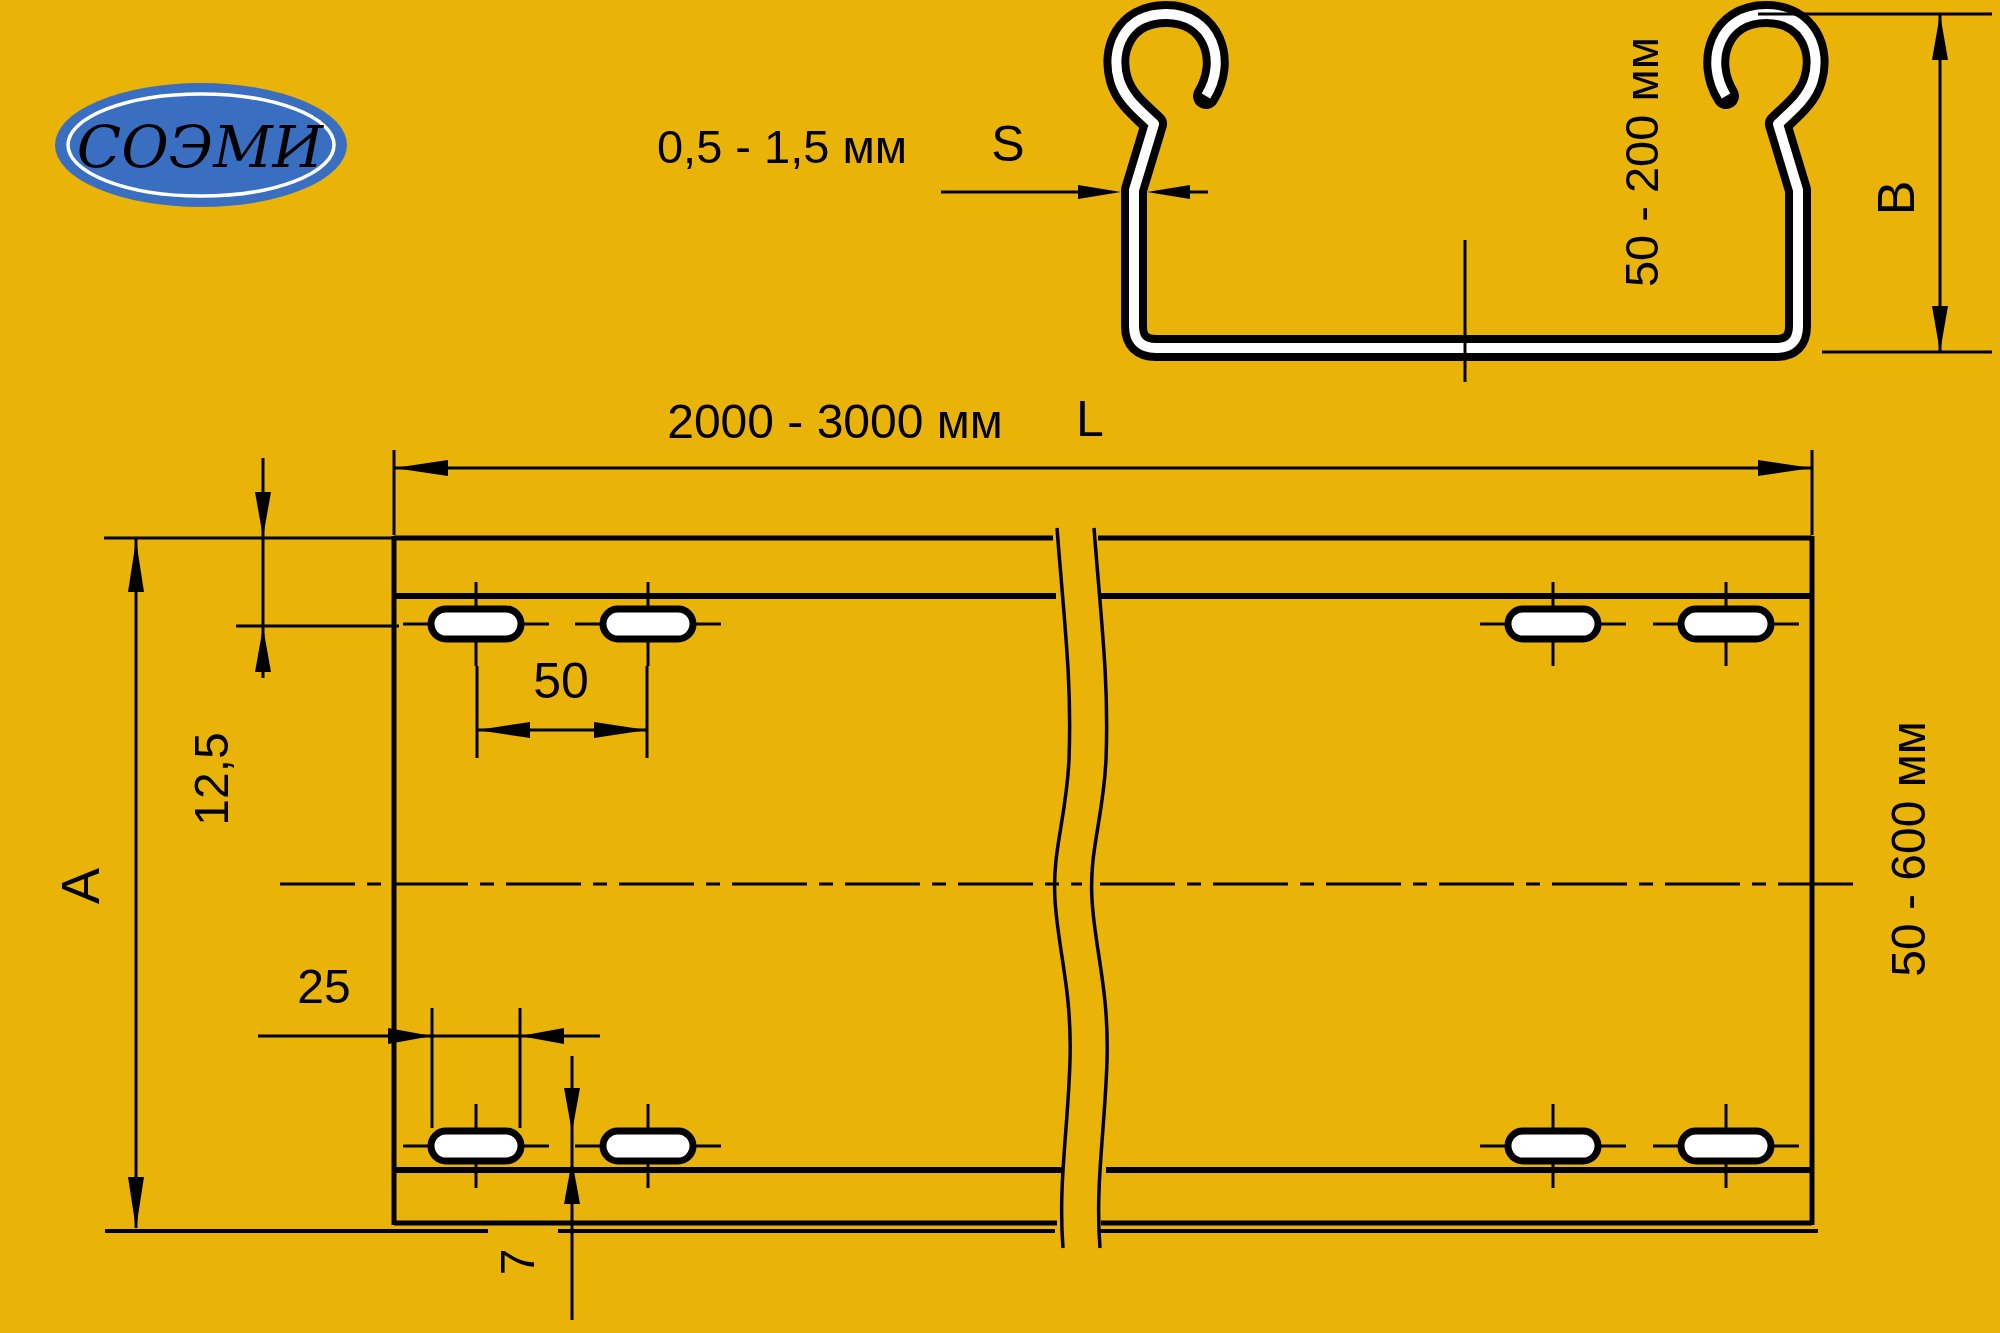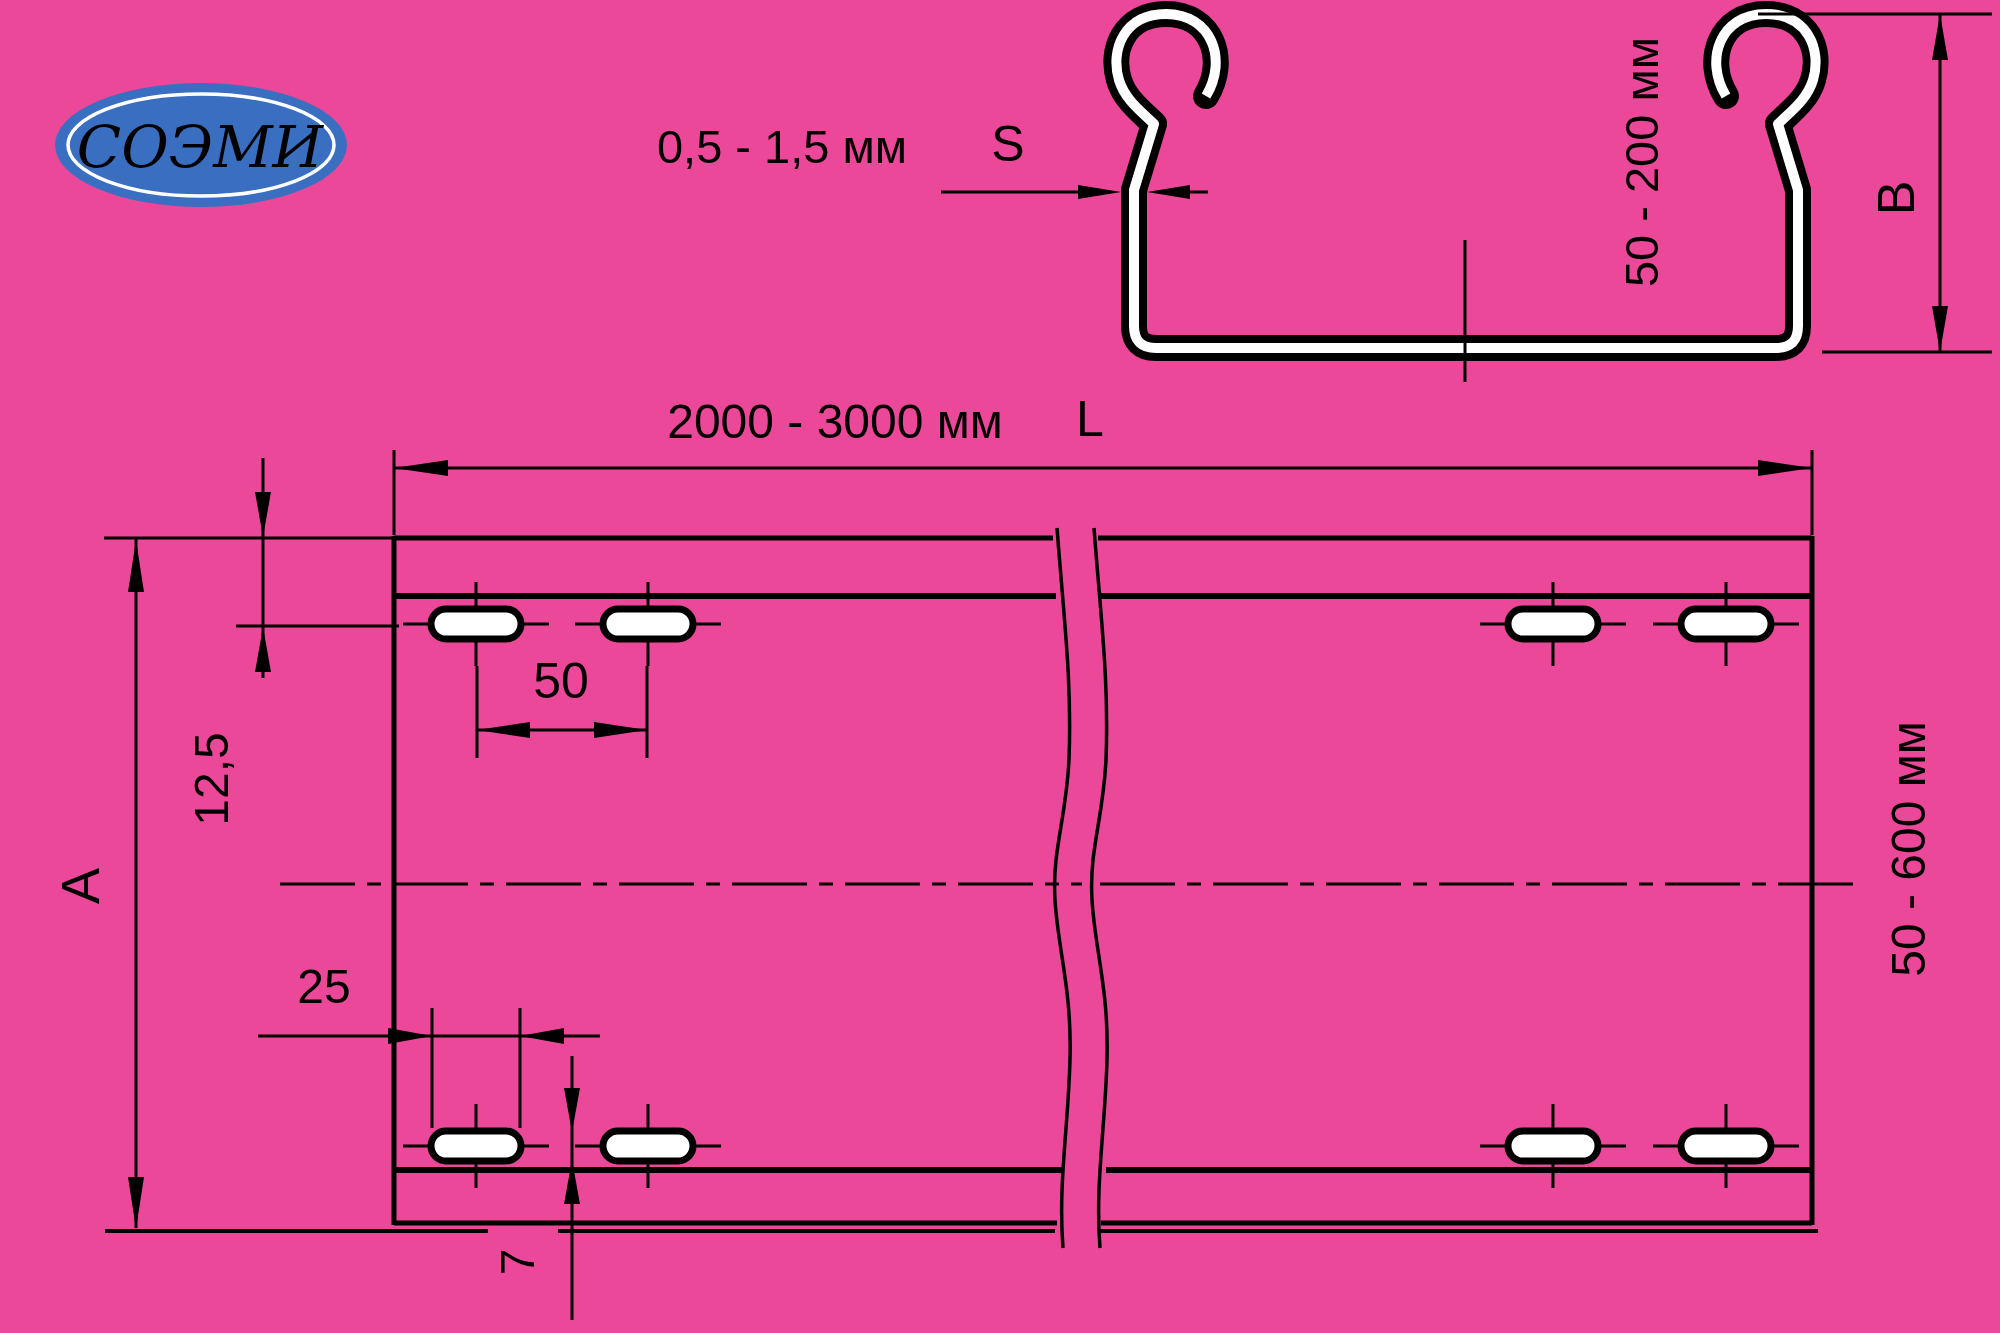--- a/index.html
+++ b/index.html
@@ -1,16 +1,16 @@
 <!DOCTYPE html>
 <html><head>
 <meta charset="utf-8">
 <style>
   html,body{margin:0;padding:0;background:#ffffff;}
-  .canvas{position:relative;width:2000px;height:1333px;background:#ec4899;overflow:hidden;}
+  .canvas{position:relative;width:2000px;height:1333px;background:#eab308;overflow:hidden;}
   svg{display:block;}
   text{font-family:"Liberation Sans","DejaVu Sans",sans-serif;fill:#000;}
   .logo-text{font-family:"DejaVu Serif","Liberation Serif",serif;font-style:italic;}
 </style>
 </head>
 <body>
 
 <div class="canvas">
 <svg width="2000" height="1333" viewBox="0 0 2000 1333" xmlns="http://www.w3.org/2000/svg">
 

